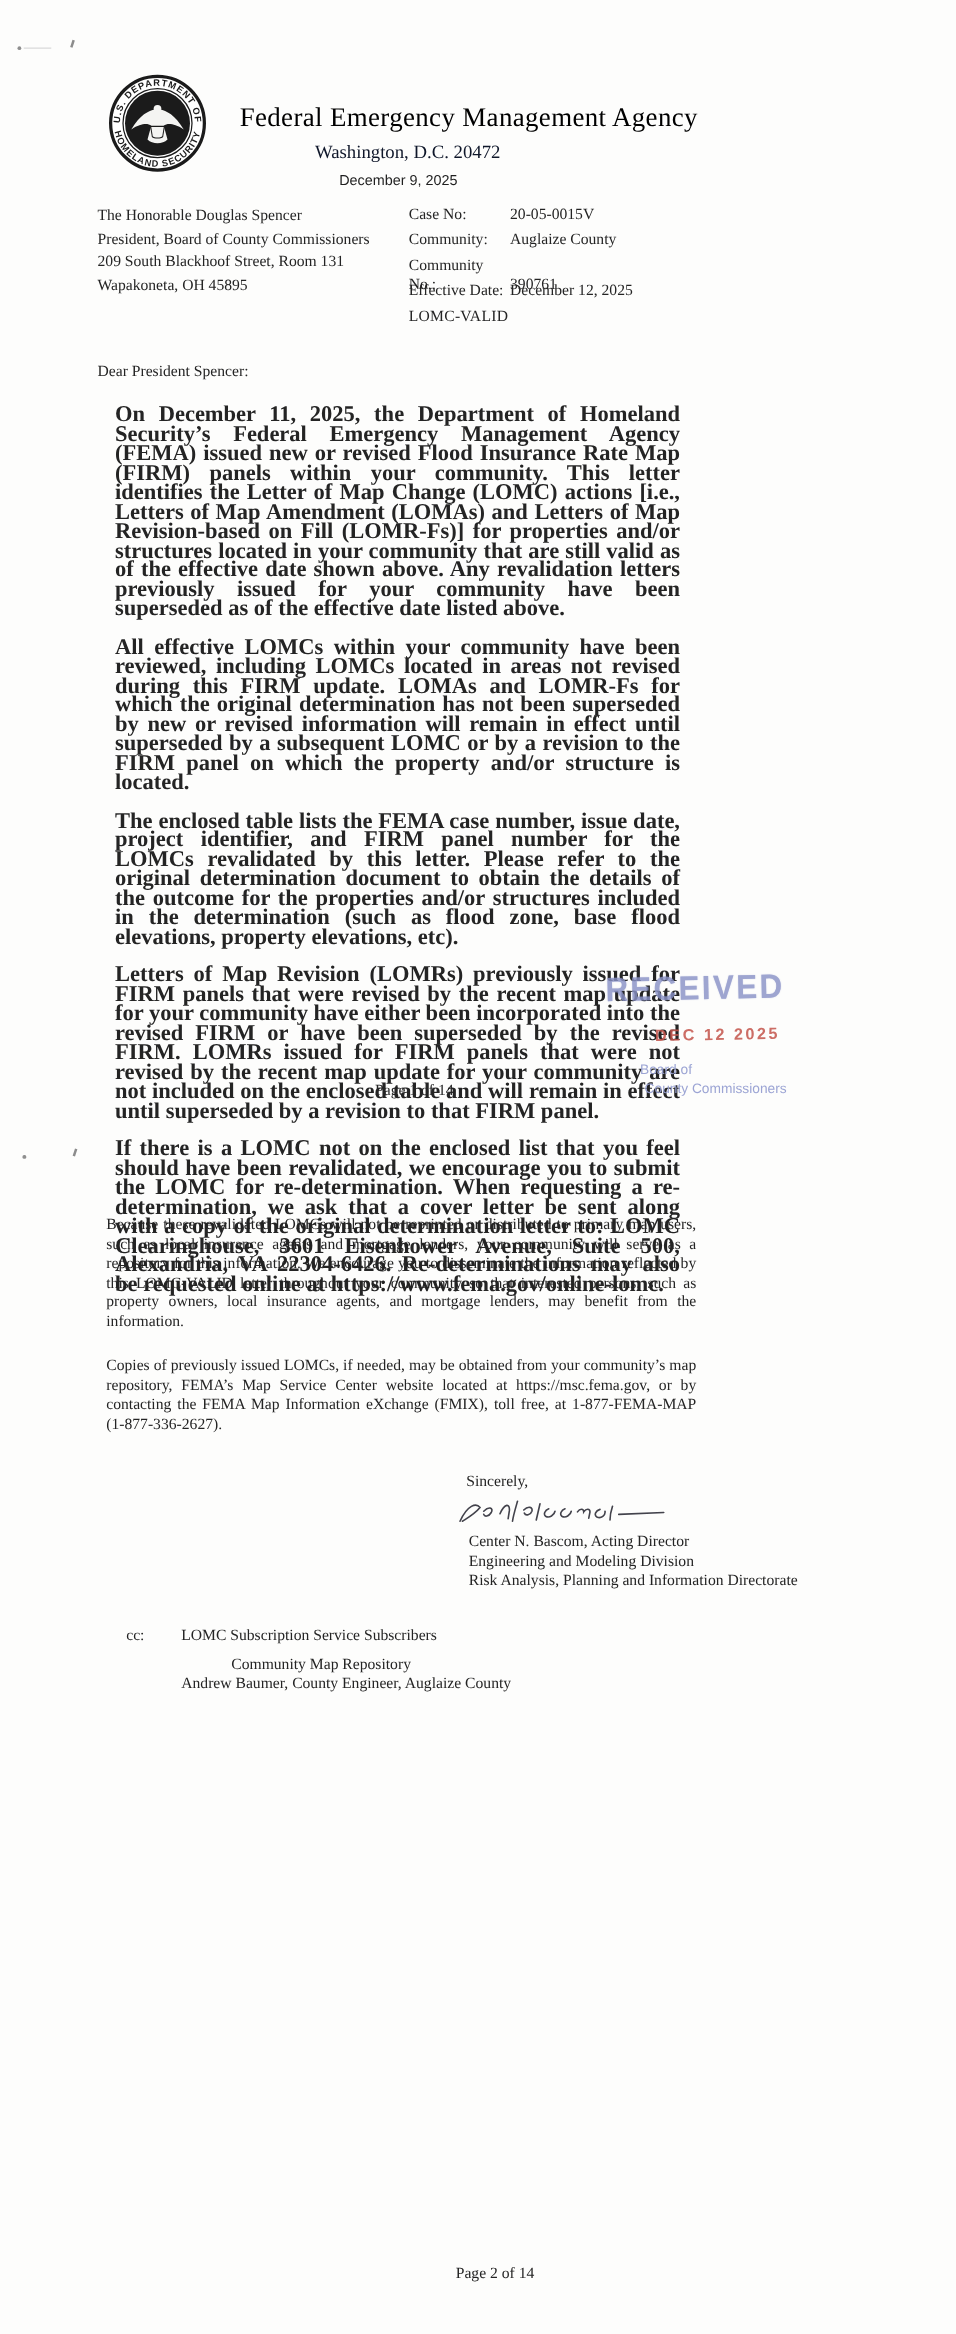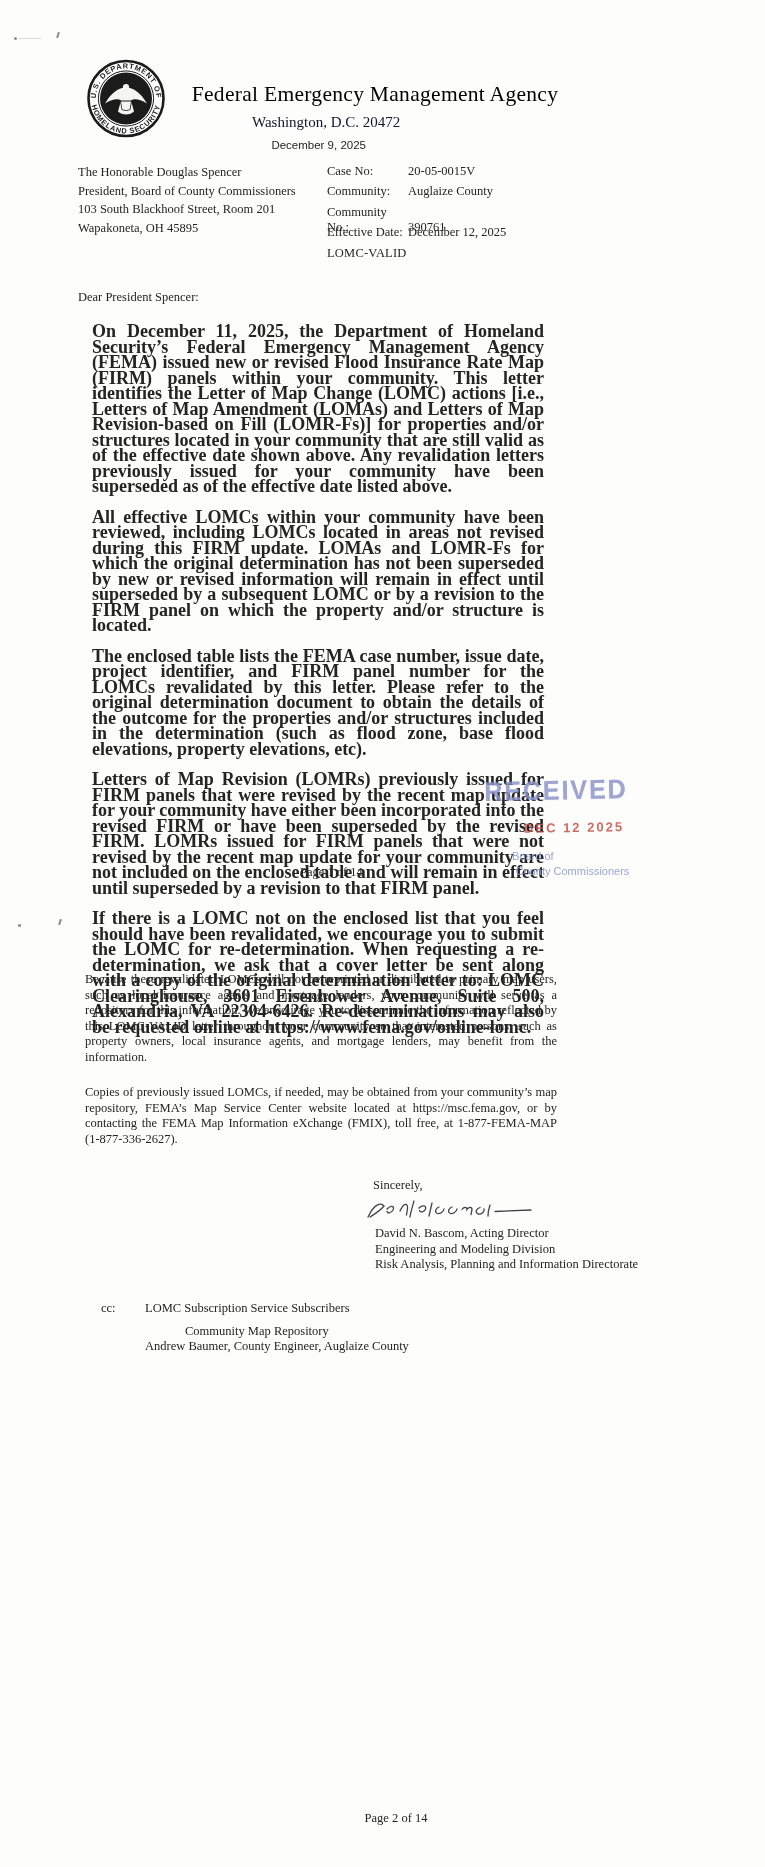--- a/index.html
+++ b/index.html
@@ -90,21 +90,21 @@
     </svg>
   </div>
 
   <div class="abs agency-title">Federal Emergency Management Agency</div>
   <div class="abs agency-city">Washington, D.C. 20472</div>
   <div class="abs letter-date">December 9, 2025</div>
 
   <div class="abs recipient">
     <div>The Honorable Douglas Spencer</div>
     <div>President, Board of County Commissioners</div>
-    <div>103 South Blackhoof Street, Room 201</div>
+    <div>209 South Blackhoof Street, Room 131</div>
     <div>Wapakoneta, OH 45895</div>
   </div>
 
   <div class="abs case-info">
     <div class="case-row">
       <span class="lbl">Case No:</span><span>20-05-0015V</span>
     </div>
     <div class="case-row">
       <span class="lbl">Community:</span><span>Auglaize County</span>
     </div>
@@ -143,21 +143,21 @@
 
   <div class="abs closing">Sincerely,</div>
 
   <div class="abs sig">
     <svg width="185" height="30" viewBox="0 0 185 30">
       <path d="M10,22 C16,9 23,7 26,11 C22,16 15,20 12,22 M29,14 C33,10 37,11 35,15 C33,18.5 29.5,18.5 29,16.5 M42,16 C46,7 50,8 49.5,13.5 L48.5,20 M56,6 C54,13 52.5,18 52,22 M61,13 C64.5,9.5 68.5,10.5 67.5,14 C66.5,17 62.5,18 61.5,15.5 M74,8 L71,21 M81,12 C78,13 76.5,16.5 78.5,18 C81.5,19.8 85.5,17 86,14 M94,12 C91,13 89.5,16.5 91.5,18 C94.5,19.8 98.5,17 99,14 M104,14.5 C106,11.5 109,11.8 109,14.5 C111,11.5 114,11.8 114,14.5 L113,19.5 M122,12.5 C118.5,13.5 117,17 119.5,18.6 C123,20.4 126.5,17 126,14 M132,10 C130.5,14.5 130,18.5 130,21 M137,16.5 L173,15" stroke="#43434c" stroke-width="1.3" fill="none" stroke-linecap="round"></path>
     </svg>
   </div>
 
   <div class="abs signer">
-    <div>David N. Bascom, Acting Director</div>
+    <div>Center N. Bascom, Acting Director</div>
     <div>Engineering and Modeling Division</div>
     <div>Risk Analysis, Planning and Information Directorate</div>
   </div>
 
   <div class="abs cc-label">cc:</div>
   <div class="abs cc-item0">LOMC Subscription Service Subscribers</div>
   <div class="abs cc-item1">Community Map Repository</div>
   <div class="abs cc-item2">Andrew Baumer, County Engineer, Auglaize County</div>
 
   <div class="abs pg2-footer">Page 2 of 14</div>

